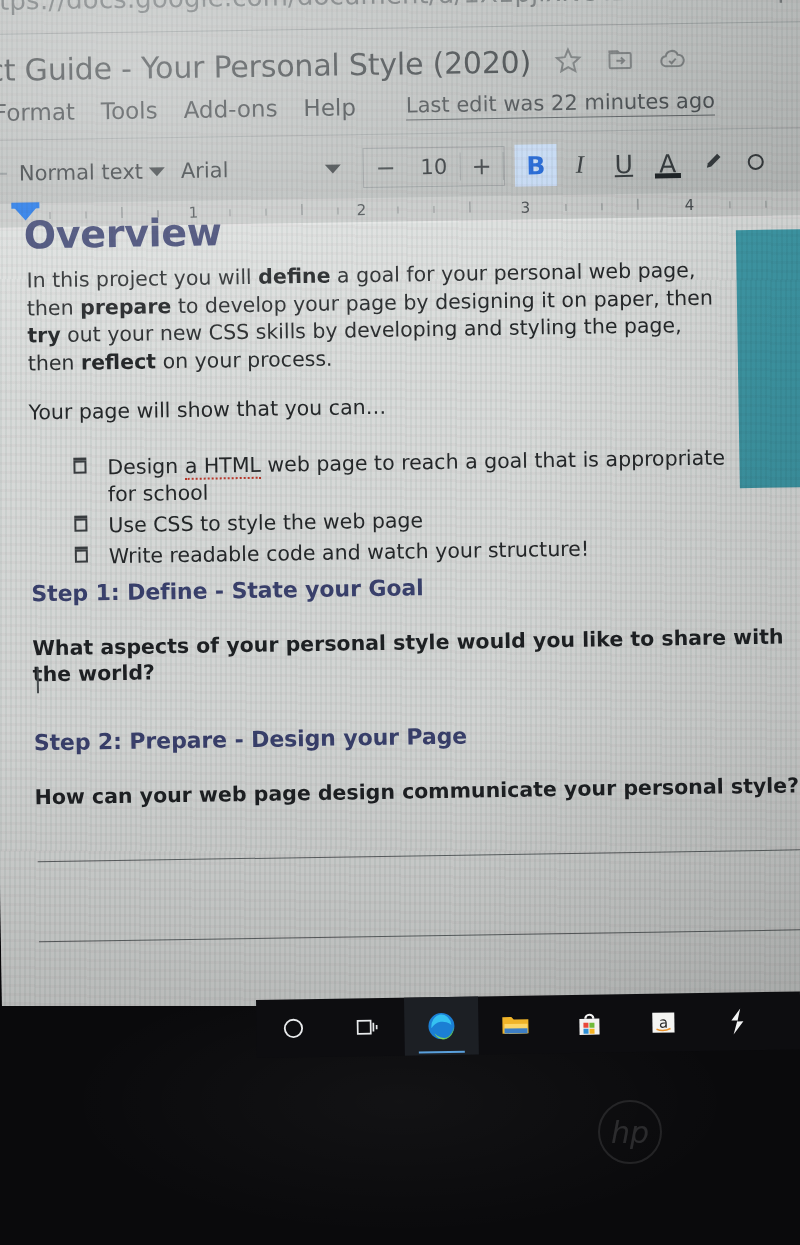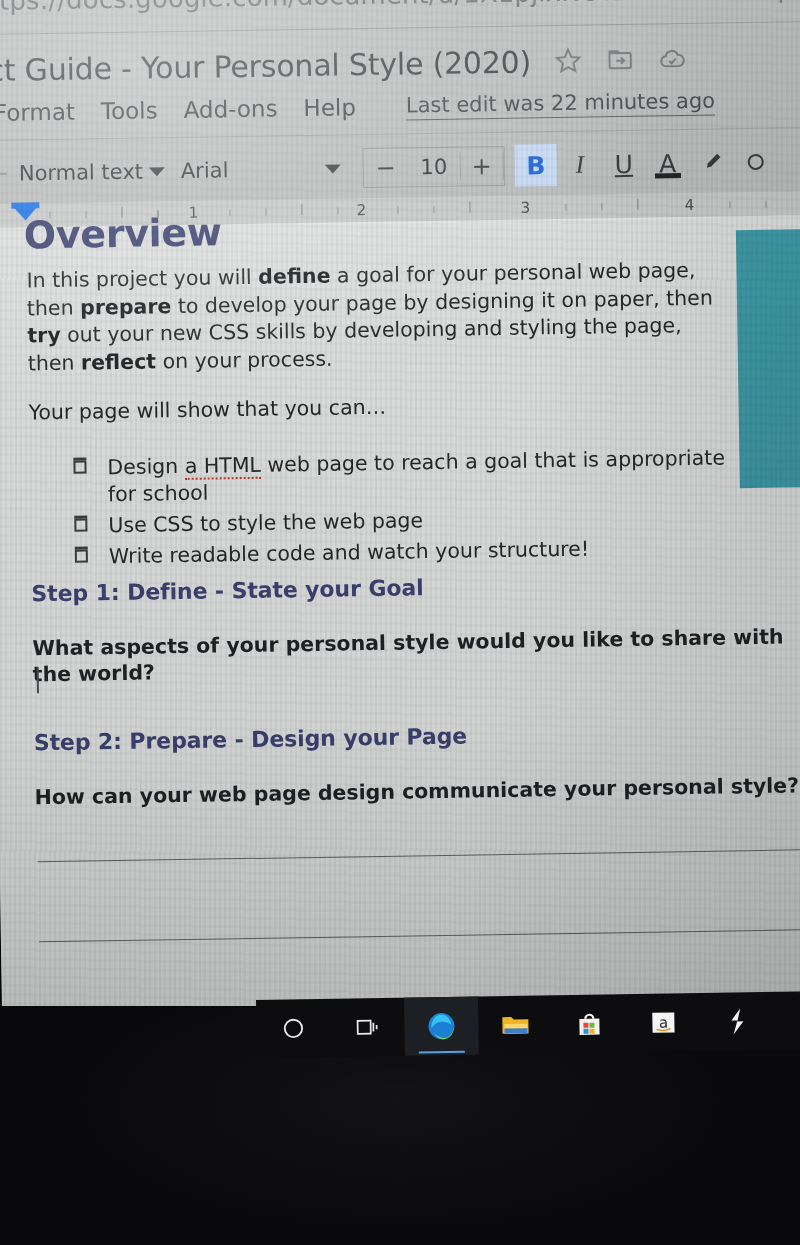--- a/index.html
+++ b/index.html
@@ -386,20 +386,21 @@
       <div class="ansline al1"></div>
       <div class="ansline al2"></div>
       <div class="ansline al3"></div>
     </div>
 
     <div id="glare"></div>
   </div>
 
   <div class="edge-b"></div>
   <div class="bezel"></div>
+  <div class="hp">hp</div>
 
   <div class="taskbar">
     <span class="tbslot">
       <svg width="26" height="26" viewBox="0 0 24 24" fill="none" stroke="#e8eaec" stroke-width="1.7">
           <circle cx="12" cy="12" r="8"></circle>
         </svg>
     </span>
     <span class="tbslot">
       <svg width="26" height="26" viewBox="0 0 24 24" fill="none" stroke="#e8eaec" stroke-width="1.6">
         <rect x="3" y="6" width="12" height="12"></rect>

